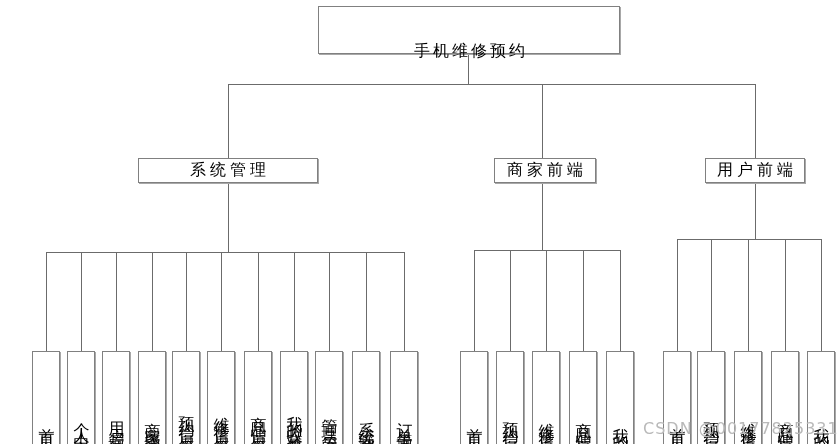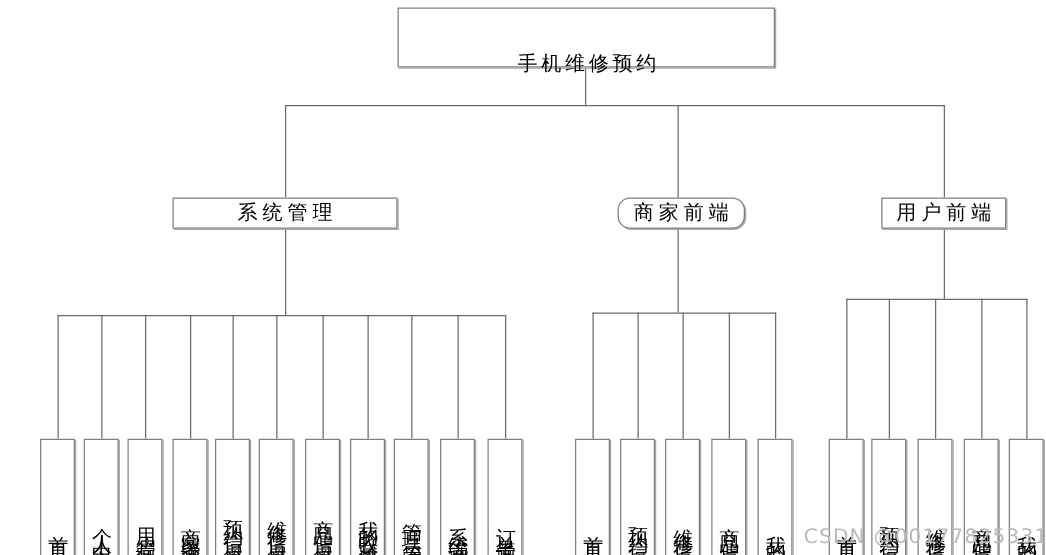--- a/index.html
+++ b/index.html
@@ -29,21 +29,21 @@
 
 <div class="vline" style="left:468px;top:54px;height:30px;"></div>
 <div class="hline" style="left:228px;top:84px;width:528px;"></div>
 <div class="vline" style="left:228px;top:84px;height:74px;"></div>
 <div class="vline" style="left:542px;top:84px;height:74px;"></div>
 <div class="vline" style="left:755px;top:84px;height:74px;"></div>
 
 <div class="box lvl2" style="left:138px;width:180px;">
   <span class="lbl">系统管理</span>
 </div>
-<div class="box lvl2" style="left:494px;width:102px;border-radius:10px;">
+<div class="box lvl2" style="left:494px;width:102px;">
   <span class="lbl">商家前端</span>
 </div>
 <div class="box lvl2" style="left:705px;width:100px;align-items:center;">
   <span class="lbl">用户前端</span>
 </div>
 
 <div class="vline" style="left:228px;top:183px;height:69px;"></div>
 <div class="hline" style="left:46px;top:252px;width:359px;"></div>
 <div class="vline" style="left:46px;top:252px;height:99px;"></div>
 <div class="vline" style="left:81px;top:252px;height:99px;"></div>

